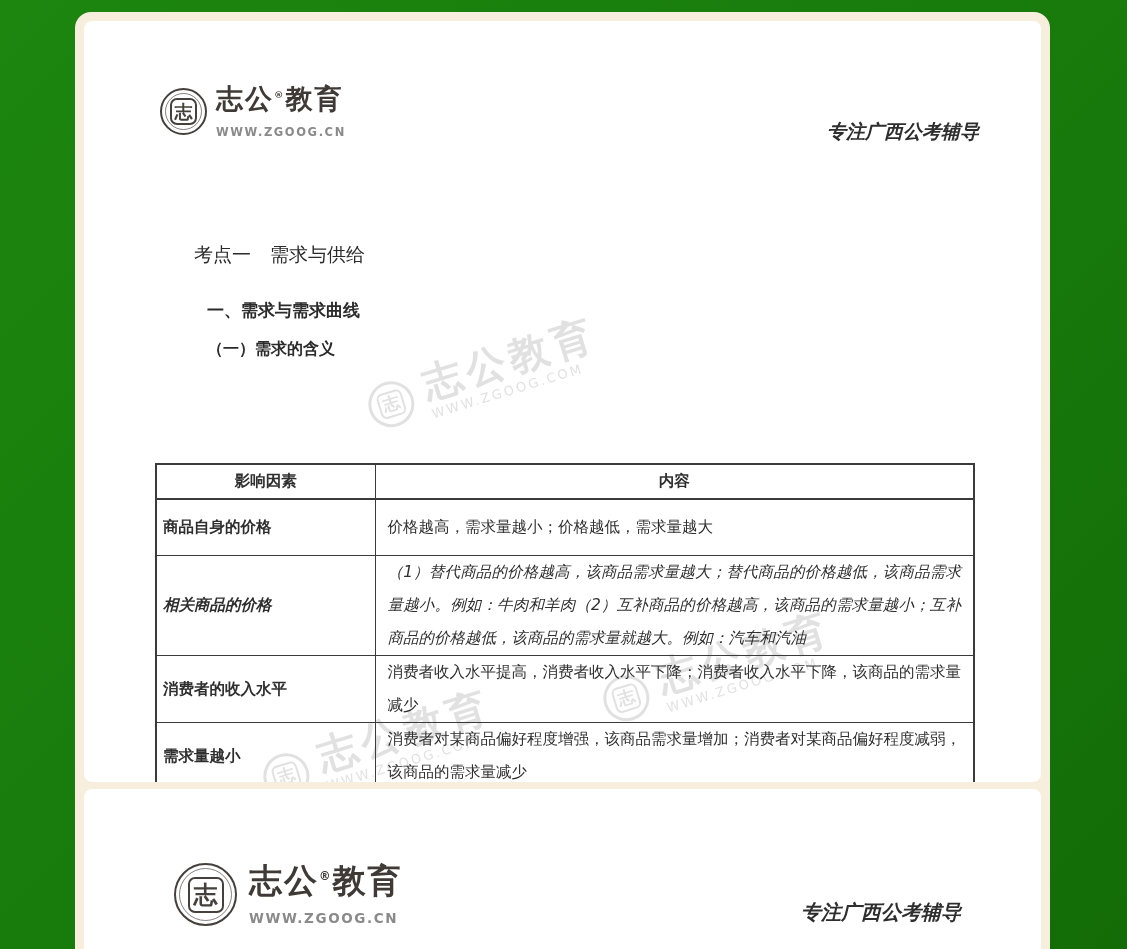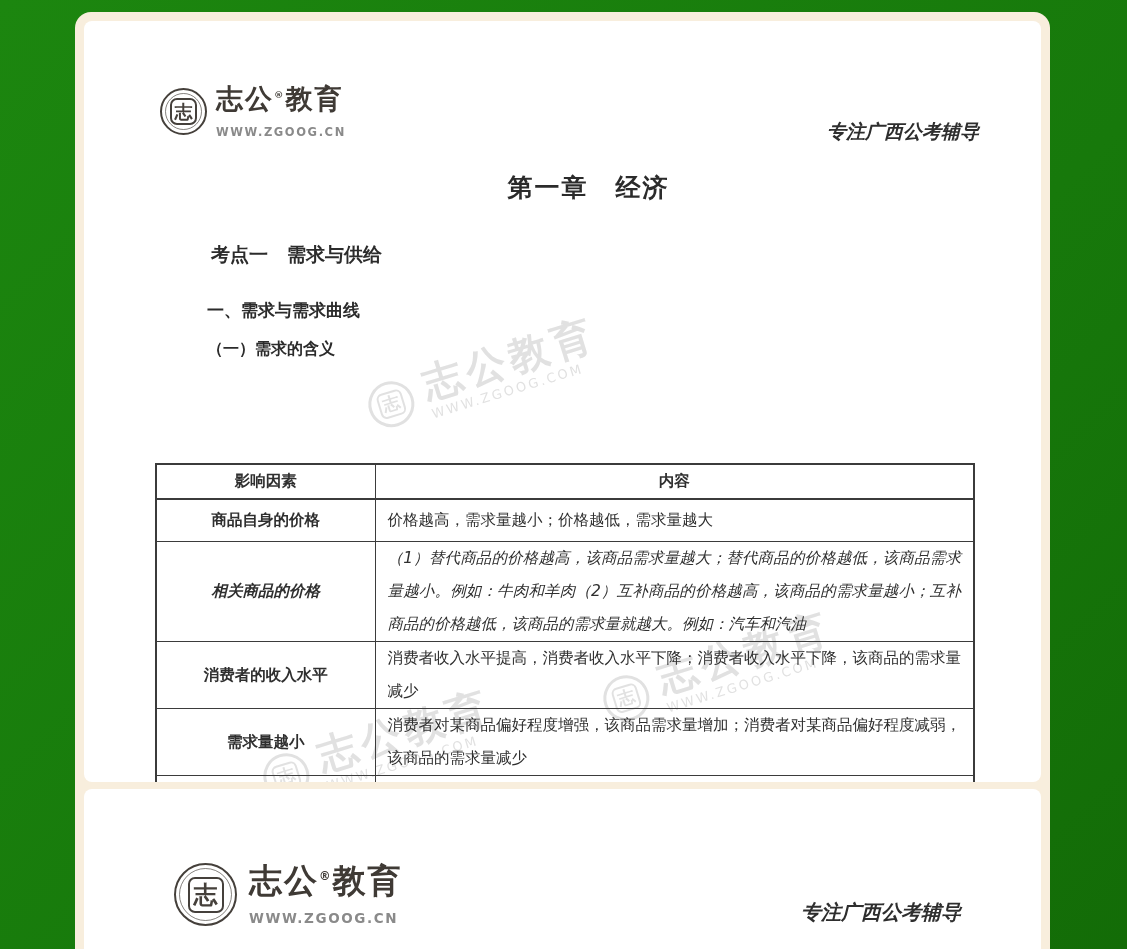--- a/index.html
+++ b/index.html
@@ -56,41 +56,41 @@
   .tagline-p1 { top:98px; right:62px; font-size:19px; }
   .tagline-p2 { top:110px; right:80px; font-size:20px; }
 
   
   .chapter-title {
     position:absolute; top:150px; left:50%;
     transform:translateX(calc(-50% + 26px));
     font-size:25px; font-weight:700; letter-spacing:2px; color:#2b2b2b;
     white-space:nowrap; z-index:2;
   }
-  .h-section { position:absolute; left:127px; top:221px; font-size:19px; font-weight:700; color:#2b2b2b; z-index:2; white-space:nowrap;}
+  .h-section { position:absolute; left:110px; top:221px; font-size:19px; font-weight:400; color:#2b2b2b; z-index:2; white-space:nowrap;}
   .h-sub     { position:absolute; left:123px; top:278px; font-size:17px; font-weight:700; color:#2b2b2b; z-index:2; white-space:nowrap;}
   .h-clause  { position:absolute; left:123px; top:318px; font-size:16px; font-weight:700; color:#2b2b2b; z-index:2; white-space:nowrap;}
   .intro {
     position:absolute; left:71px; top:347px; width:820px;
     font-size:16px; line-height:34px; text-align:justify; text-indent:32px;
     color:#2f2f2f; z-index:2;
   }
   table.factors {
     position:absolute; left:71px; top:406px; width:820px;
     border-collapse:collapse; z-index:2; background:transparent;
     table-layout:fixed;
   }
   table.factors th, table.factors td {
     border:1.6px solid #3b3b3b; font-size:15.5px; color:#2f2f2f;
     line-height:33px; vertical-align:middle;
   }
   table.factors { border:2.4px solid #3b3b3b;margin-top:36px; }
   table.factors thead th { border-bottom:2.4px solid #3b3b3b; font-weight:700; text-align:center; height:33px; }
   col.c1 { width:219px; }
-  td.factor { text-align:center; font-weight:700; padding:4px 6px; }
+  td.factor { text-align:left; font-weight:700; padding:11px 6px; }
   td.content { text-align:justify; padding:0 12px; }
   tr.r1 td { height:32px; }
   tr.r2 td { height:99px;font-style:italic; }
   tr.r3 td { height:65px; }
   tr.r4 td { height:63px; }
   tr.r5 td { height:66px; }
 
   
   .wm {
     position:absolute; display:flex; align-items:center; gap:13px;
@@ -151,21 +151,20 @@
       <div class="seal">
         <div class="seal-char">志</div>
       </div>
       <div class="brand-col">
         <div class="brand-name"><span>志公</span><sup>®</sup><span>教育</span></div>
         <div class="brand-url">WWW.ZGOOG.CN</div>
       </div>
     </div>
     <div class="tagline tagline-p1">专注广西公考辅导</div>
 
-    <div class="chapter-title">第一章　经济</div>
     <div class="h-section">考点一　需求与供给</div>
     <div class="h-sub">一、需求与需求曲线</div>
     <div class="h-clause">（一）需求的含义</div>
 
     <table class="factors">
       <colgroup>
           <col class="c1">
           <col>
         </colgroup>
       <thead>

